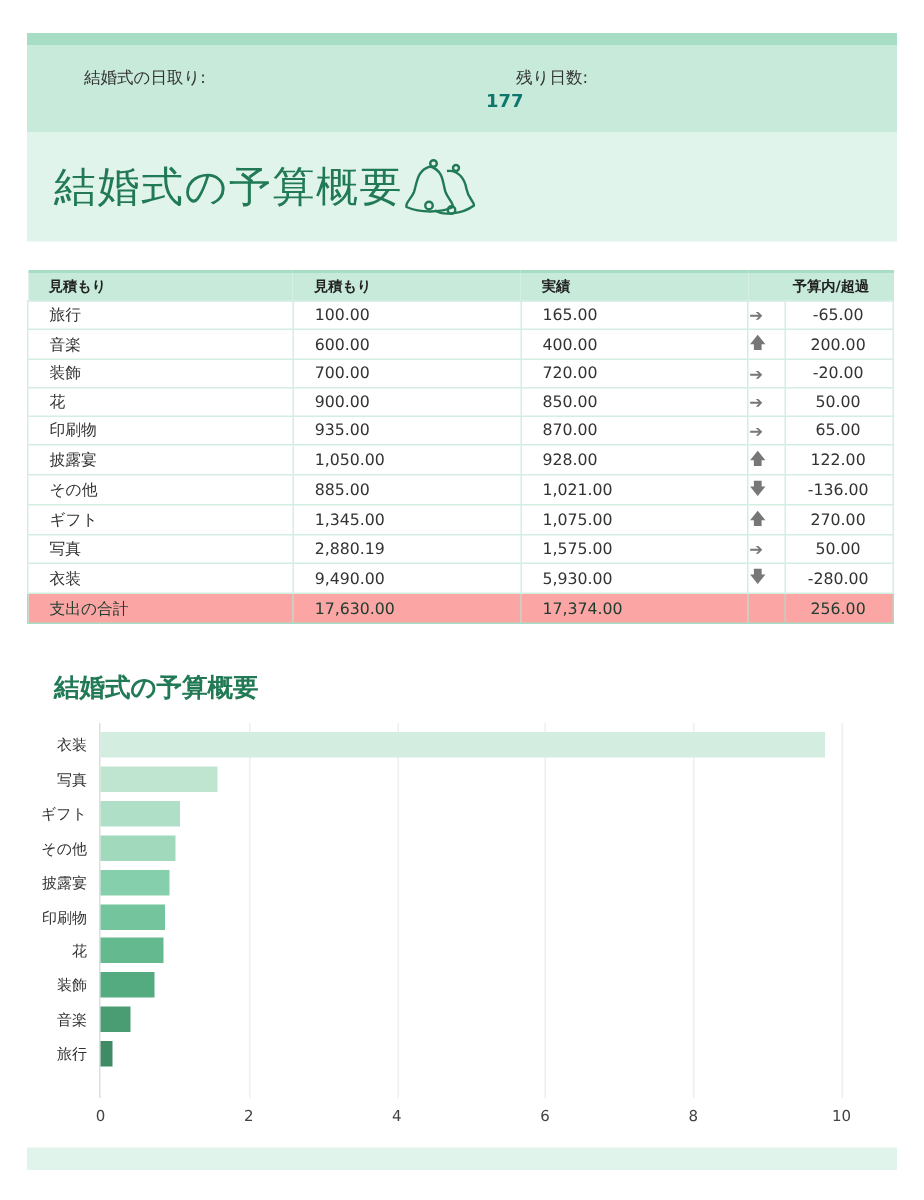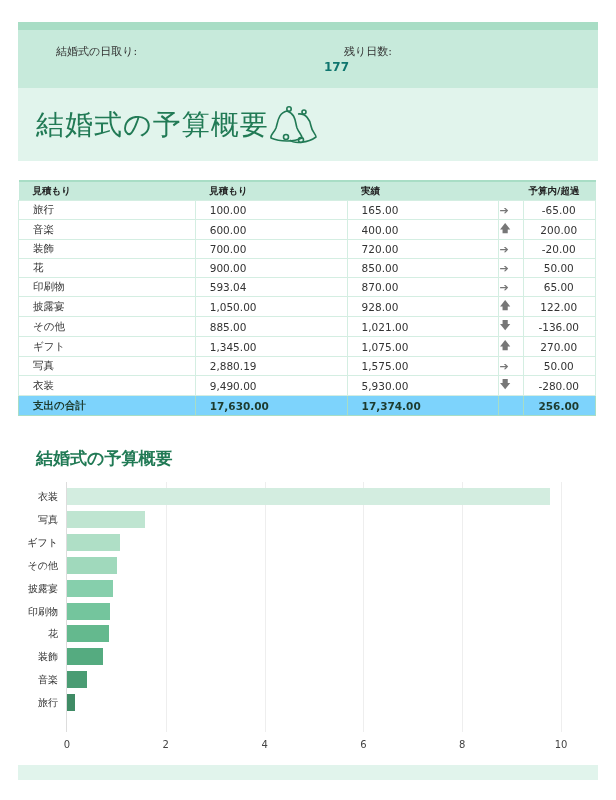--- a/index.html
+++ b/index.html
@@ -12,21 +12,21 @@
   .title-band { position: absolute; left: 18px; top: 88px; width: 580px; height: 73px; background: #e1f4ec; }
   .title-text { position: absolute; left: 18px; top: 18px; font-size: 28px; color: #217a55; letter-spacing: 1px; }
   .bell { position: absolute; left: 250px; top: 16px; width: 60px; height: 42px; }
 
   table.budget { position: absolute; left: 18px; top: 180px; width: 578px; border-collapse: collapse; font-size: 10.5px; }
   table.budget th { background: #c7eadb; font-weight: bold; text-align: left; height: 18px; padding: 0 0 0 14px; font-size: 9.5px; color: #222; border-top: 2px solid #a8ddc5; }
   table.budget th.r { text-align: right; padding-right: 16px; }
   table.budget td { height: 18px; padding: 0 0 0 14px; border: 1px solid #d4eee2; color: #333; }
   table.budget td.r { text-align: center; padding-right: 16px; }
   table.budget td.arrow { width: 24px; padding-left: 0; color: #777; font-size: 11px; }
-  table.budget tr.total td { background: #7dd3fc; font-weight: bold; border-color: #a8ddc5; color: #1d3b2e; height: 19px; }
+  table.budget tr.total td { background: #fca5a5; font-weight: normal; border-color: #a8ddc5; color: #1d3b2e; height: 19px; }
   .c1 { width: 163px; } .c2 { width: 138px; } .c3 { width: 138px; }
 
   .chart-title { position: absolute; left: 36px; top: 447px; font-size: 17px; font-weight: bold; color: #217a55; }
   .chart { position: absolute; left: 18px; top: 480px; width: 580px; height: 280px; }
   .gridline { position: absolute; top: 2px; width: 1px; height: 250px; background: #eeeeee; }
   .axis-line { position: absolute; left: 48px; top: 2px; width: 1px; height: 250px; background: #dddddd; }
   .tick { position: absolute; top: 259px; font-size: 10px; color: #444; transform: translateX(-50%); }
   .bar-row { position: absolute; left: 0; height: 22px; width: 580px; }
   .bar-label { position: absolute; right: 540px; top: 4px; font-size: 10px; color: #333; white-space: nowrap; text-align: right; }
   .bar { position: absolute; left: 49px; top: 2px; height: 17px; }
@@ -88,21 +88,21 @@
       </tr>
       <tr>
         <td>花</td>
         <td>900.00</td>
         <td>850.00</td>
         <td class="arrow">➔</td>
         <td class="r">50.00</td>
       </tr>
       <tr>
         <td>印刷物</td>
-        <td>593.04</td>
+        <td>935.00</td>
         <td>870.00</td>
         <td class="arrow">➔</td>
         <td class="r">65.00</td>
       </tr>
       <tr>
         <td>披露宴</td>
         <td>1,050.00</td>
         <td>928.00</td>
         <td class="arrow">🡅</td>
         <td class="r">122.00</td>

